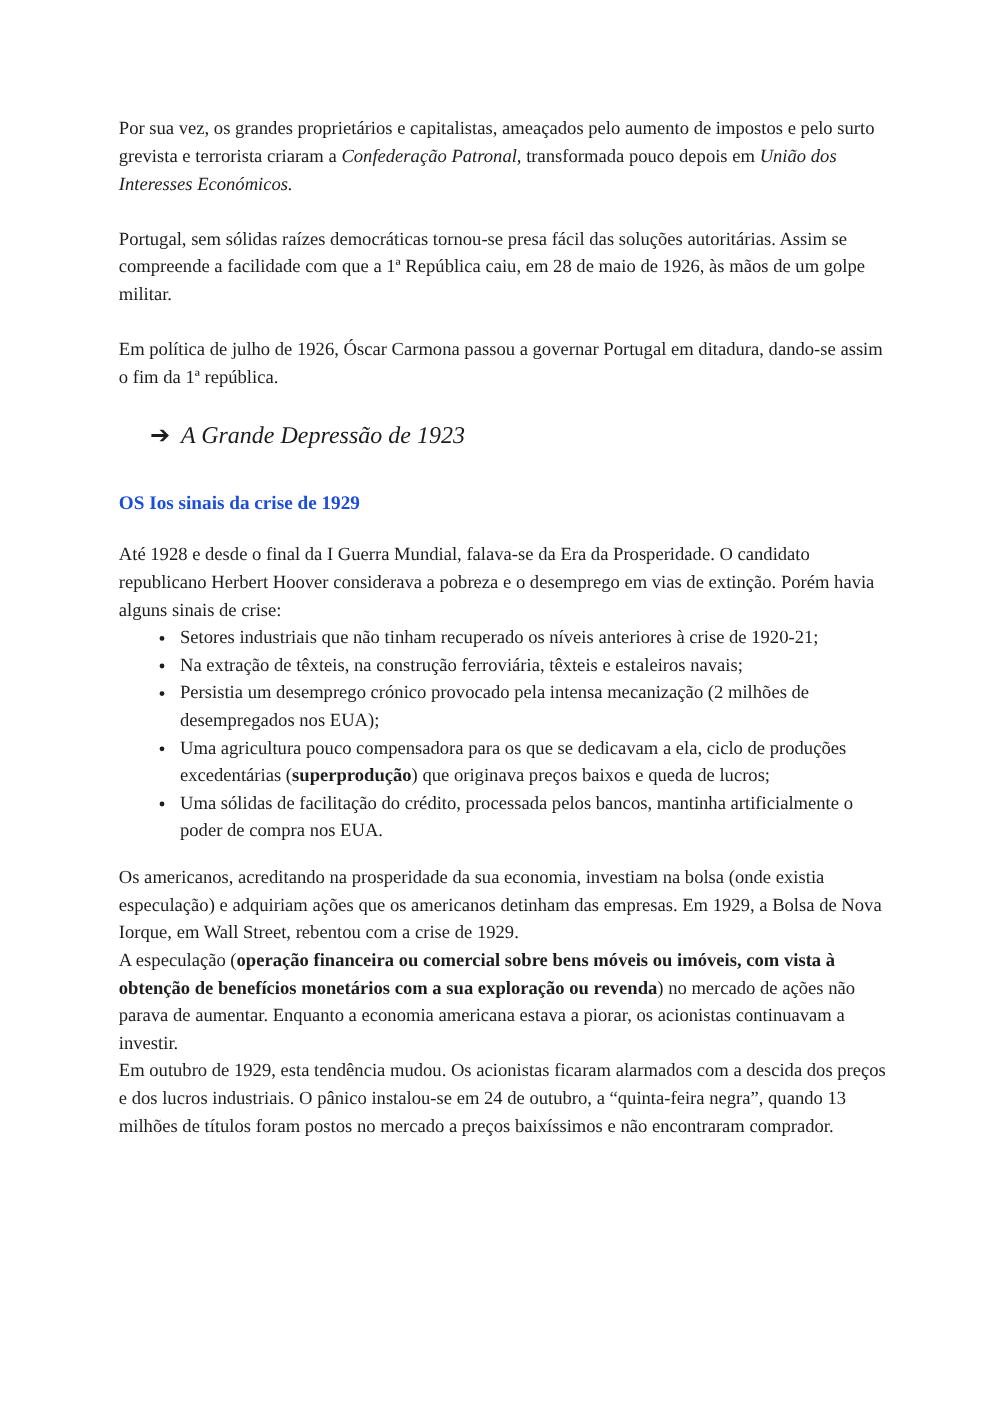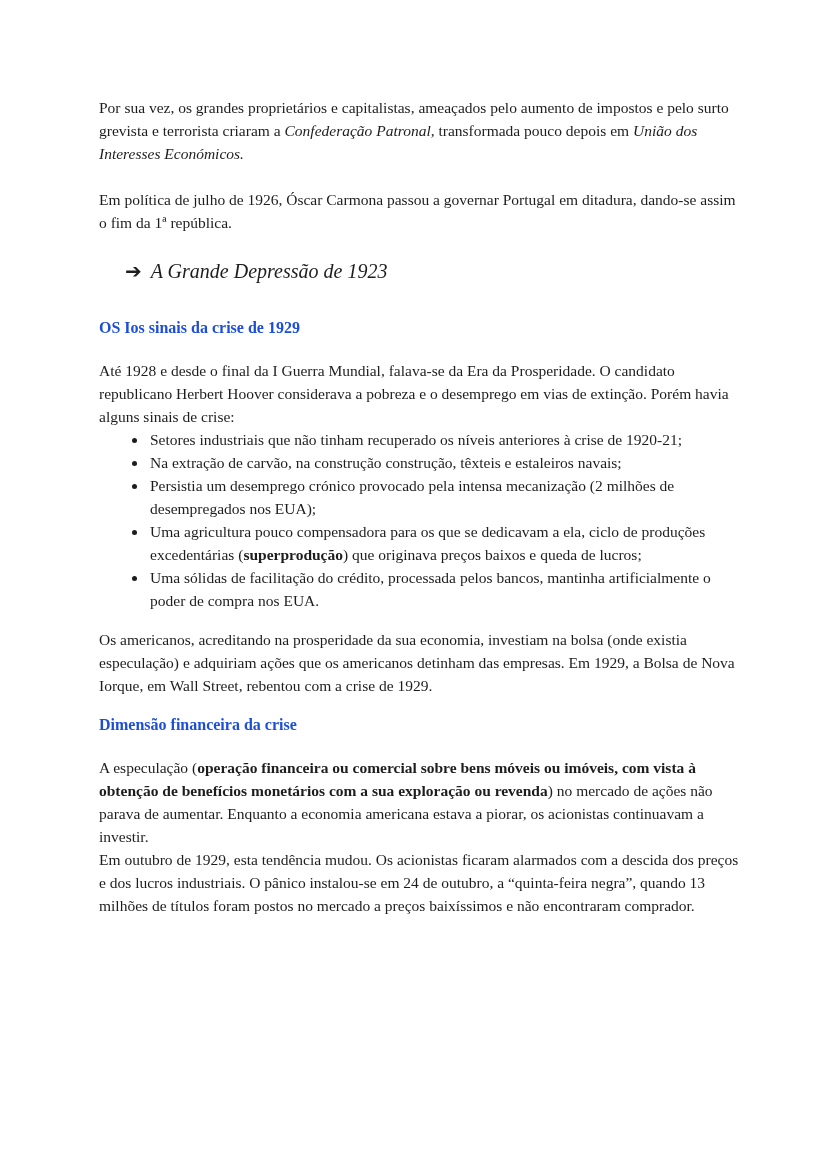--- a/index.html
+++ b/index.html
@@ -61,41 +61,41 @@
   i { font-style: italic; }
 </style>
 </head>
 <body>
 
 <div class="page">
   <div class="content">
 
     <p><span>Por sua vez, os grandes proprietários e capitalistas, ameaçados pelo aumento de impostos e pelo surto grevista e terrorista criaram a </span><i>Confederação Patronal,</i><span> transformada pouco depois em </span><i>União dos Interesses Económicos.</i></p>
 
+    <p><span>Portugal, sem sólidas raízes democráticas tornou-se presa fácil das soluções autoritárias. Assim se compreende a facilidade com que a 1ª República caiu, em 28 de maio de 1926, às mãos de um golpe militar.</span></p>
 
     <p class="tight"><span>Em política de julho de 1926, Óscar Carmona passou a governar Portugal em ditadura, dando-se assim o fim da 1ª república.</span></p>
 
     <h2 class="arrow-heading">
       <span class="arrow">➔</span><span>A Grande Depressão de 1923</span>
     </h2>
 
     <h3 class="sub-heading" style="margin-top:0">OS Ios sinais da crise de 1929</h3>
 
     <p class="tight"><span>Até 1928 e desde o final da I Guerra Mundial, falava-se da Era da Prosperidade. O candidato republicano Herbert Hoover considerava a pobreza e o desemprego em vias de extinção. Porém havia alguns sinais de crise:</span></p>
 
     <ul class="sign-list">
       <li><span>Setores industriais que não tinham recuperado os níveis anteriores à crise de 1920-21;</span></li>
-      <li><span>Na extração de carvão, na construção construção, têxteis e estaleiros navais;</span></li>
+      <li><span>Na extração de têxteis, na construção ferroviária, têxteis e estaleiros navais;</span></li>
       <li><span>Persistia um desemprego crónico provocado pela intensa mecanização (2 milhões de desempregados nos EUA);</span></li>
       <li><span>Uma agricultura pouco compensadora para os que se dedicavam a ela, ciclo de produções excedentárias (</span><b>superprodução</b><span>) que originava preços baixos e queda de lucros;</span></li>
       <li><span>Uma sólidas de facilitação do crédito, processada pelos bancos, mantinha artificialmente o poder de compra nos EUA.</span></li>
     </ul>
 
     <p class="tight"><span>Os americanos, acreditando na prosperidade da sua economia, investiam na bolsa (onde existia especulação) e adquiriam ações que os americanos detinham das empresas. Em 1929, a Bolsa de Nova Iorque, em Wall Street, rebentou com a crise de 1929.</span></p>
 
-    <h3 class="sub-heading">Dimensão financeira da crise</h3>
 
     <p class="tight"><span>A especulação (</span><b>operação financeira ou comercial sobre bens móveis ou imóveis, com vista à obtenção de benefícios monetários com a sua exploração ou revenda</b><span>) no mercado de ações não parava de aumentar. Enquanto a economia americana estava a piorar, os acionistas continuavam a investir.</span></p>
 
     <p class="tight"><span>Em outubro de 1929, esta tendência mudou. Os acionistas ficaram alarmados com a descida dos preços e dos lucros industriais. O pânico instalou-se em 24 de outubro, a “quinta-feira negra”, quando 13 milhões de títulos foram postos no mercado a preços baixíssimos e não encontraram comprador.</span></p>
 
   </div>
 </div>
 
 </body></html>

